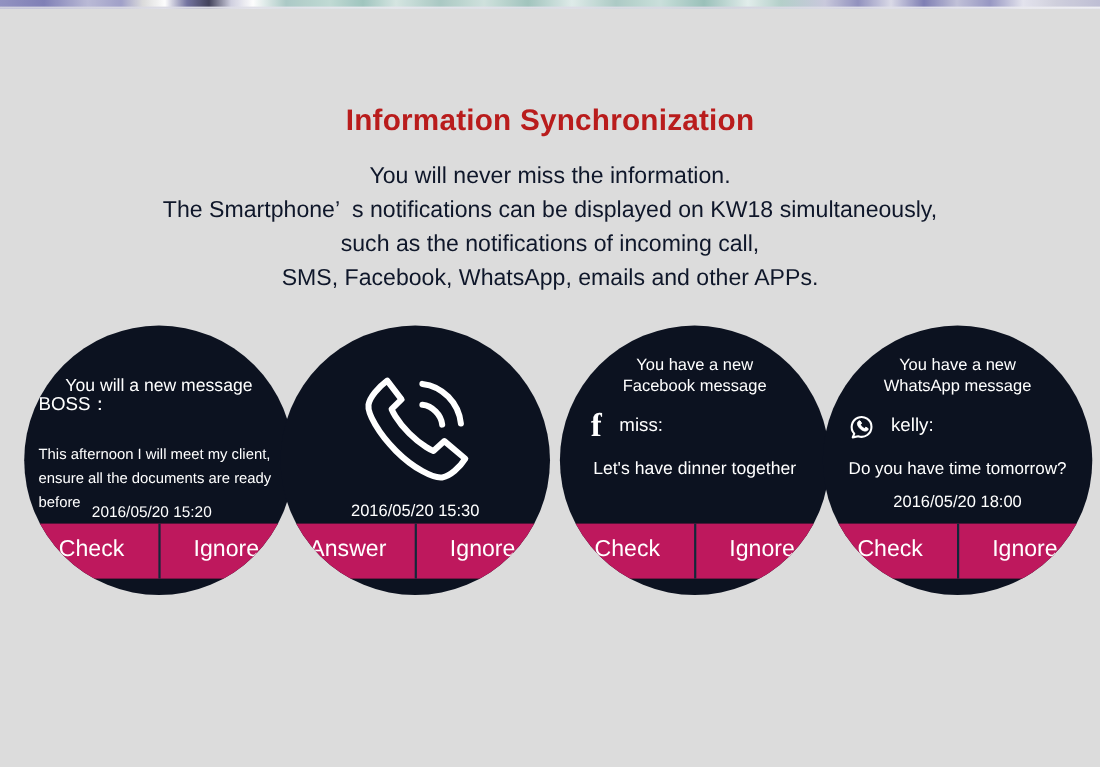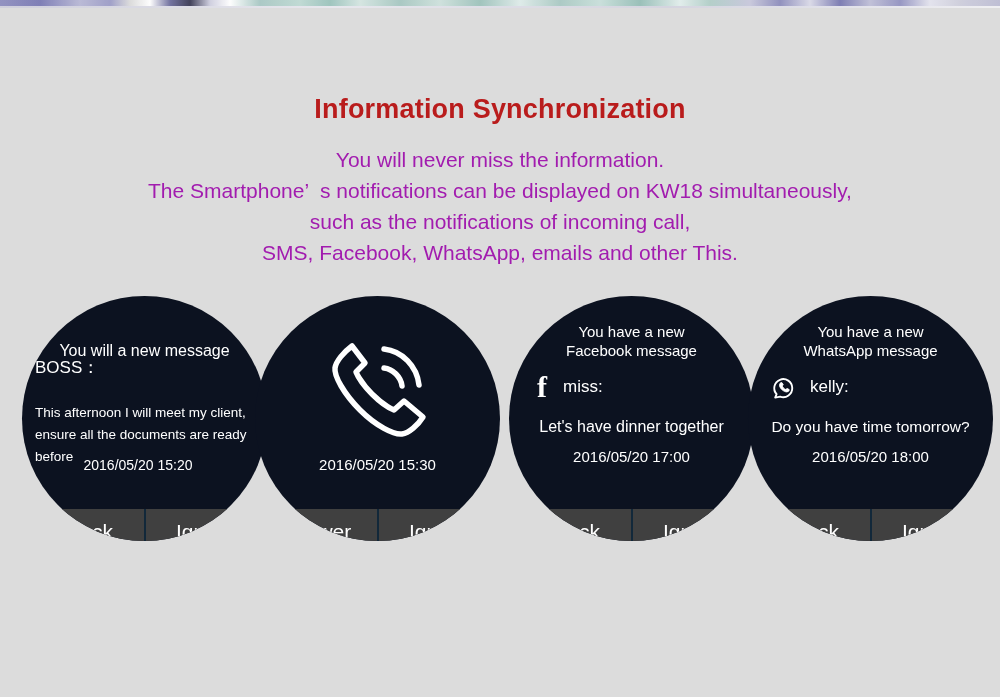--- a/index.html
+++ b/index.html
@@ -52,21 +52,21 @@
     color: #b91c1c;
     letter-spacing: 0.2px;
   }
 
   #intro {
     position: absolute;
     top: 144px;
     left: 0;
     width: 1000px;
     text-align: center;
-    color: #a21caf;
+    color: #0f172a;
     font-size: 21px;
     line-height: 31px;
   }
   #intro .line { display: block; white-space: pre; }
 
   
   .watch {
     position: absolute;
     top: 296px;
     width: 245px;
@@ -85,25 +85,25 @@
   .screen {
     position: absolute;
     left: 0; top: 0;
     width: 245px;
     height: 195px;
   }
 
   .actionbar {
     position: absolute;
     left: 0;
-    top: 213px;
+    top: 180px;
     width: 245px;
     height: 50px;
     display: flex;
-    background: #404040;
+    background: #be185d;
     justify-content: space-between;
   }
   .actionbar .btn {
     flex: 1 1 50%;
     display: flex;
     align-items: center;
     justify-content: center;
     font-size: 21px;
     color: #ffffff;
     line-height: 1;
@@ -209,21 +209,21 @@
 <div id="top-strip">
   <div class="strip-line"></div>
 </div>
 
 <h1 id="page-title">Information Synchronization</h1>
 
 <div id="intro">
   <span class="line">You will never miss the information.</span>
   <span class="line">The Smartphone’  s notifications can be displayed on KW18 simultaneously,</span>
   <span class="line">such as the notifications of incoming call,</span>
-  <span class="line">SMS, Facebook, WhatsApp, emails and other This.</span>
+  <span class="line">SMS, Facebook, WhatsApp, emails and other APPs.</span>
 </div>
 
 <div class="watch watch-1">
   <div class="screen">
     <div class="w1-head">You will a new message</div>
     <div class="w1-sender">BOSS：</div>
     <div class="w1-body">
       <span class="line">This afternoon I will meet my client,</span>
       <span class="line">ensure all the documents are ready</span>
       <span class="line">before</span>
@@ -261,21 +261,20 @@
   <div class="screen">
     <div class="app-head">
       <span class="line">You have a new</span>
       <span class="line">Facebook message</span>
     </div>
     <div class="app-row">
       <span class="fb-glyph">f</span>
       <span class="who">miss:</span>
     </div>
     <div class="app-msg">Let's have dinner together</div>
-    <div class="app-time">2016/05/20  17:00</div>
   </div>
   <div class="actionbar">
     <div class="btn">Check</div>
     <div class="btn">Ignore</div>
     <div class="divider"></div>
   </div>
 </div>
 
 <div class="watch watch-4">
   <div class="screen">

